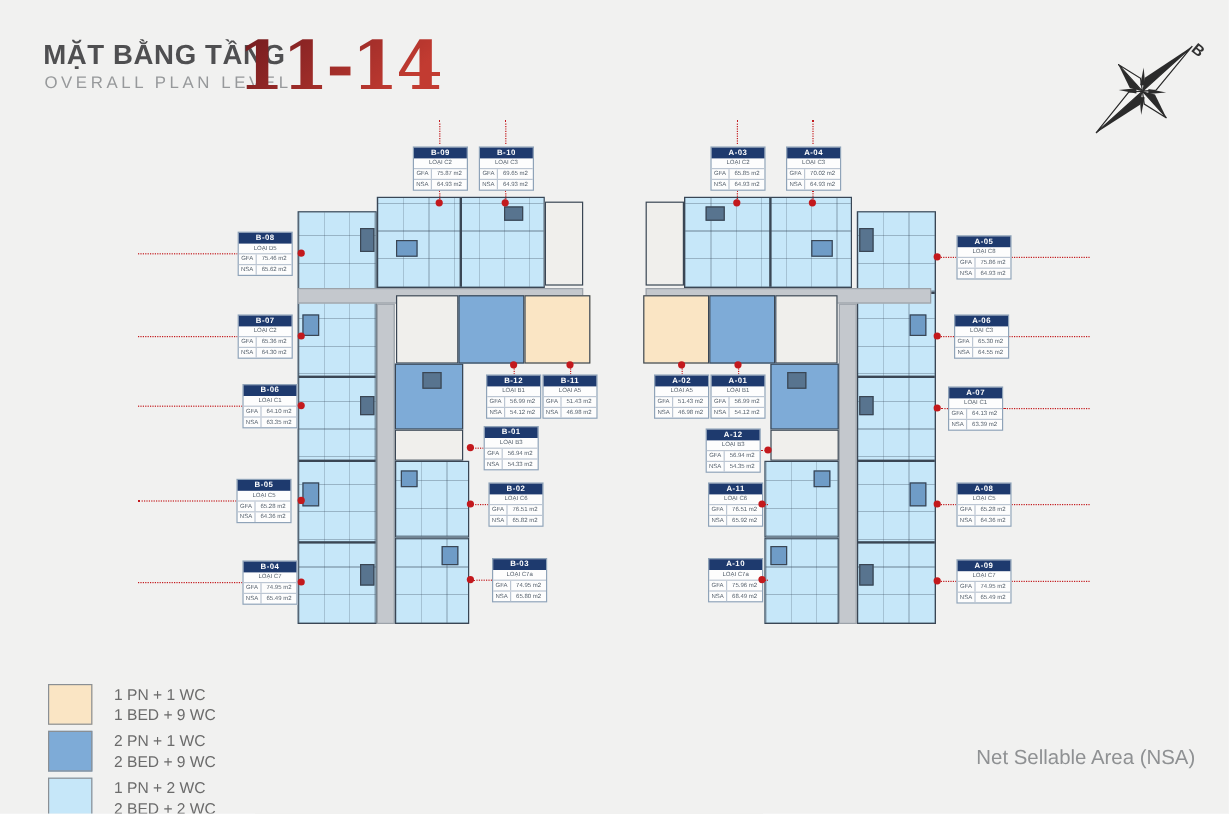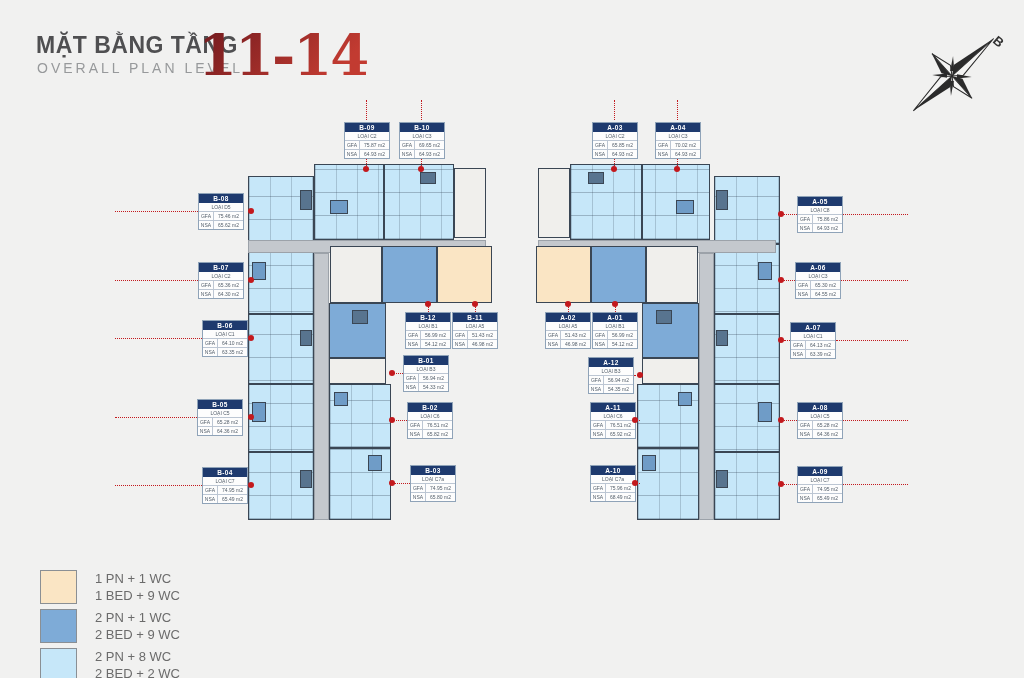--- a/index.html
+++ b/index.html
@@ -517,22 +517,23 @@
     <div class="lg-item">
       <span class="lg-sw sw-2"></span>
       <span class="lg-txt">
         <span>2 PN + 1 WC</span><br>
         <span>2 BED + 9 WC</span>
       </span>
     </div>
     <div class="lg-item">
       <span class="lg-sw sw-3"></span>
       <span class="lg-txt">
-        <span>2 PN + 8 WC</span><br>
+        <span>1 PN + 2 WC</span><br>
         <span>2 BED + 2 WC</span>
       </span>
     </div>
   </div>
 
   <div class="footer">
+    <div>Net Sellable Area (NSA)</div>
   </div>
 
 </div>
 
 </body></html>

